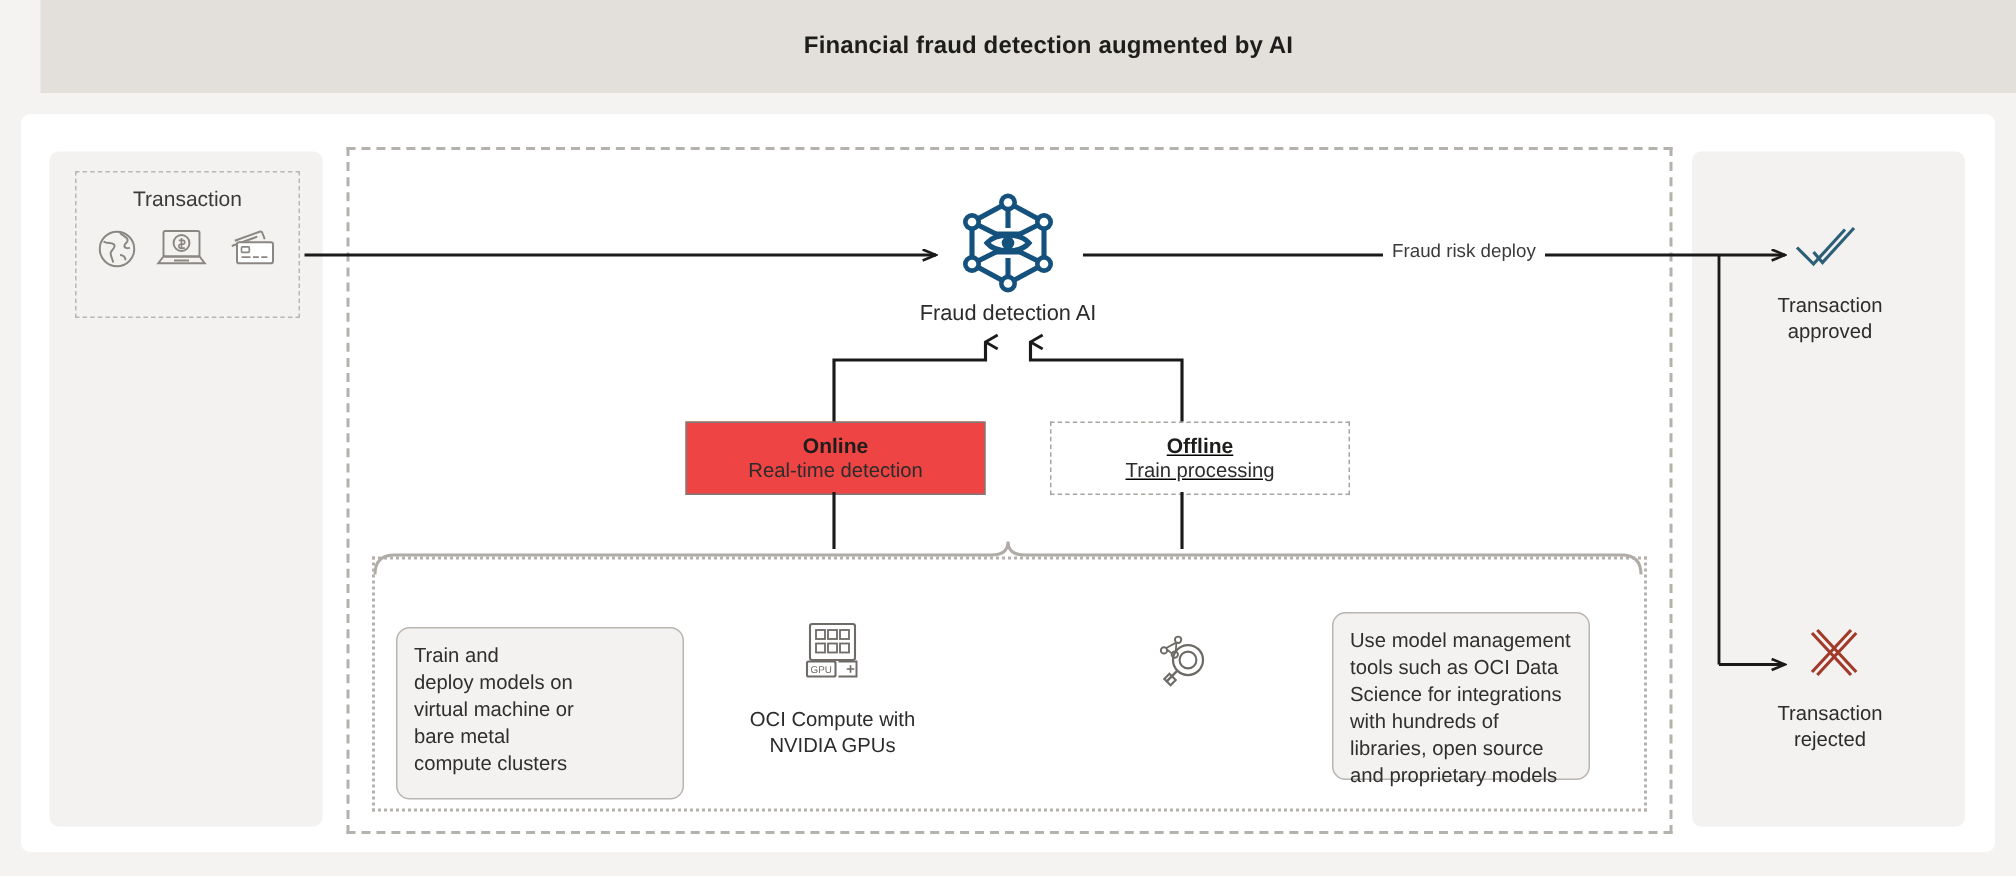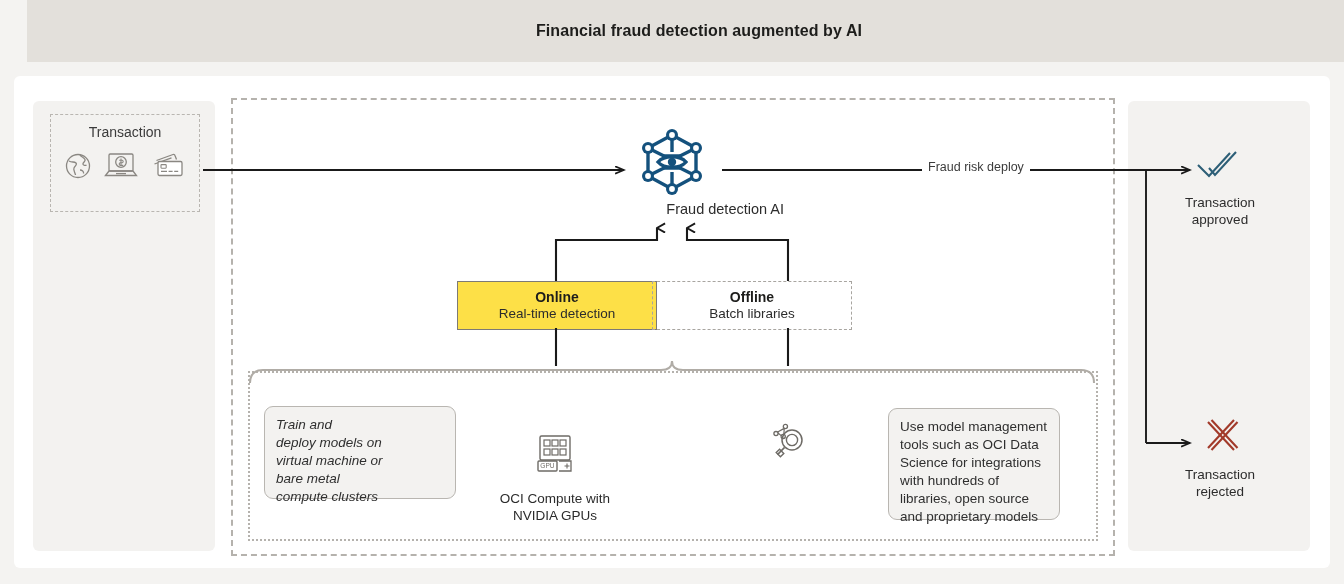--- a/index.html
+++ b/index.html
@@ -40,59 +40,59 @@
     border:2px dashed #b5b2ad;
   }
   
   .right-panel{
     position:absolute;left:1128px;top:101px;width:182px;height:450px;
     background:#f3f2f0;border-radius:6px;
   }
   
   .ai-node{position:absolute;left:636px;top:126px;width:72px;height:72px;}
   .ai-label{
-    position:absolute;left:560px;top:201px;width:224px;text-align:right;
+    position:absolute;left:560px;top:201px;width:224px;text-align:center;
     font-size:14.5px;color:#2c2c2c;
   }
   
   .risk-label{
     position:absolute;left:922px;top:160px;
     font-size:12.5px;color:#3b3b3b;background:#ffffff;padding:0 6px;
   }
   
   .proc-box{
     position:absolute;width:198px;height:47px;
     display:flex;flex-direction:column;align-items:center;justify-content:center;
     line-height:1.22;
   }
   .proc-online{
-    left:457px;top:281px;background:#fde047;border:1px solid #7d7a75;
+    left:457px;top:281px;background:#ef4444;border:1px solid #7d7a75;
   }
   .proc-offline{
-    left:652px;top:281px;background:transparent;border:1px dashed #a8a5a0;
+    left:700px;top:281px;background:transparent;border:1px dashed #a8a5a0;text-decoration:underline;
   }
   .proc-title{font-size:14px;font-weight:bold;color:#1d1d1b;}
   .proc-sub{font-size:13.5px;color:#2c2c2c;}
   
   .bottom-dotted{
     position:absolute;left:248px;top:371px;width:846px;height:166px;
     border:2px dotted #b5b2ad;
   }
   
   .callout{
     position:absolute;background:#f3f2f0;border:1px solid #b9b6b1;
     border-radius:9px;color:#2f2f2f;font-size:13.5px;line-height:1.34;
     padding:9px 11px;box-sizing:border-box;white-space:pre-line;
   }
-  .callout-left{left:264px;top:406px;width:192px;height:93px;font-style:italic;}
+  .callout-left{left:264px;top:418px;width:192px;height:115px;}
   .callout-right{left:888px;top:408px;width:172px;height:112px;}
   
   .icon-item{position:absolute;text-align:center;}
   .icon-caption{font-size:13.5px;color:#2c2c2c;line-height:1.25;margin-top:7px;white-space:pre-line;}
-  .gpu-item{left:470px;top:432px;width:170px;}
+  .gpu-item{left:470px;top:412px;width:170px;}
   .ds-item{left:722px;top:420px;width:130px;}
   svg{display:block;}
   .svg-layer{position:absolute;left:0;top:0;width:1344px;height:584px;pointer-events:none;}
 </style>
 </head>
 <body>
 
 <div class="header">
   <div class="header-title">Financial fraud detection augmented by AI</div>
 </div>
@@ -137,21 +137,21 @@
 <div class="right-panel"></div>
 
 <div class="bottom-dotted"></div>
 
 <div class="proc-box proc-online">
   <div class="proc-title">Online</div>
   <div class="proc-sub">Real-time detection</div>
 </div>
 <div class="proc-box proc-offline">
   <div class="proc-title">Offline</div>
-  <div class="proc-sub">Batch libraries</div>
+  <div class="proc-sub">Train processing</div>
 </div>
 
 <div class="callout callout-left">Train and
 deploy models on
 virtual machine or
 bare metal
 compute clusters</div>
 <div class="callout callout-right">Use model management
 tools such as OCI Data
 Science for integrations

